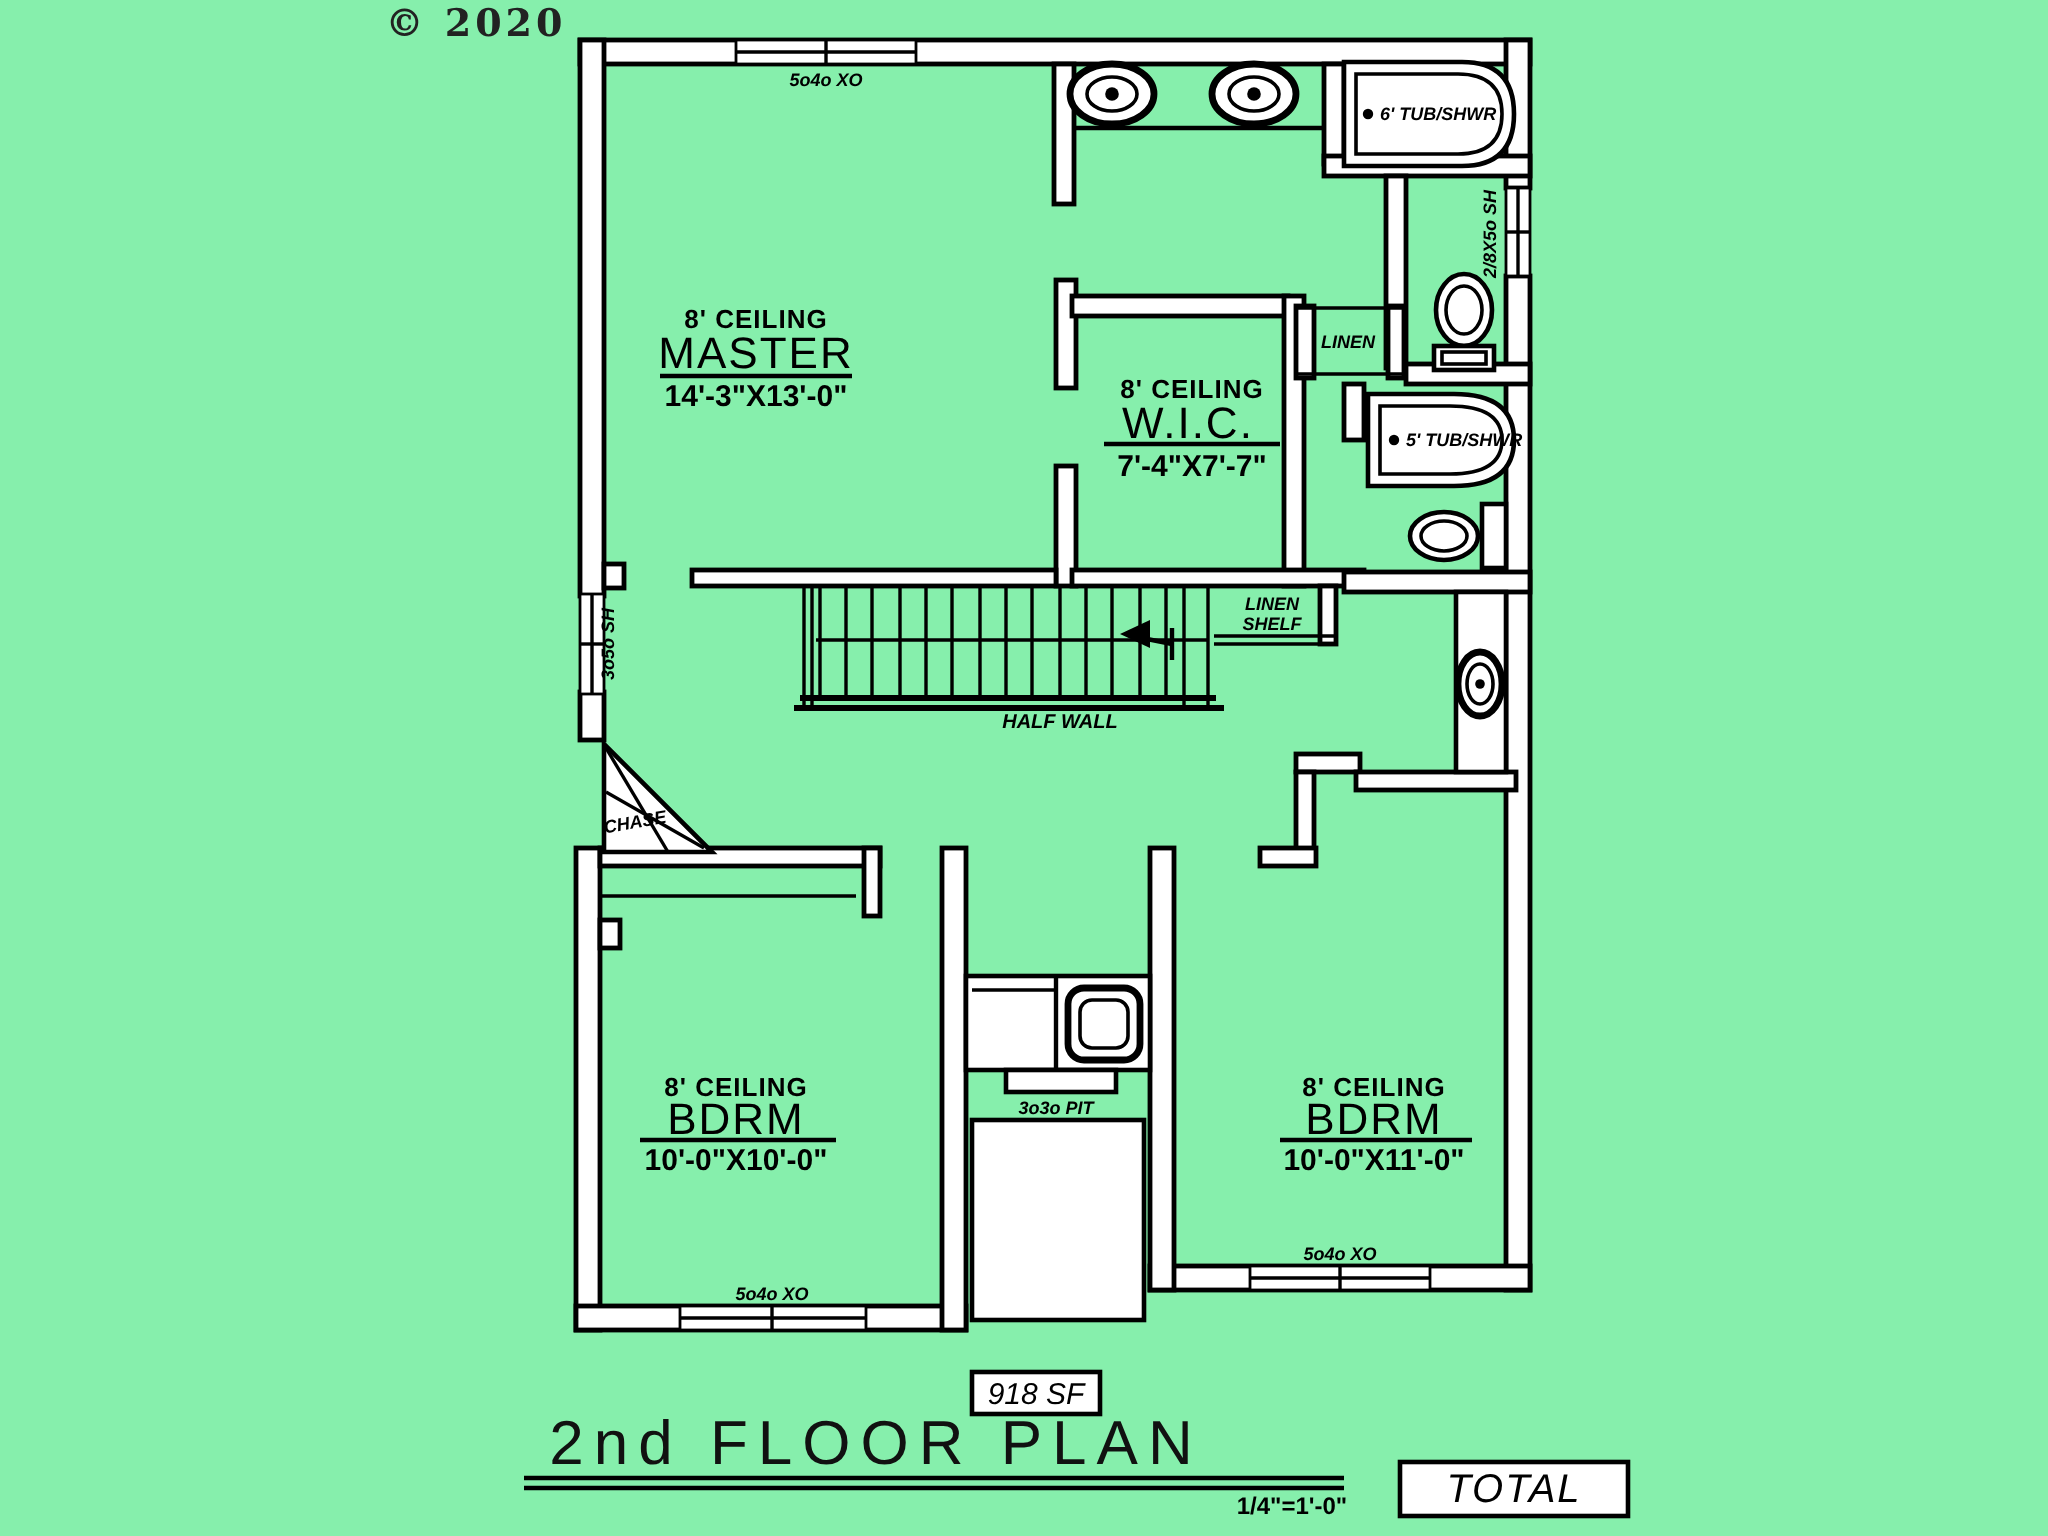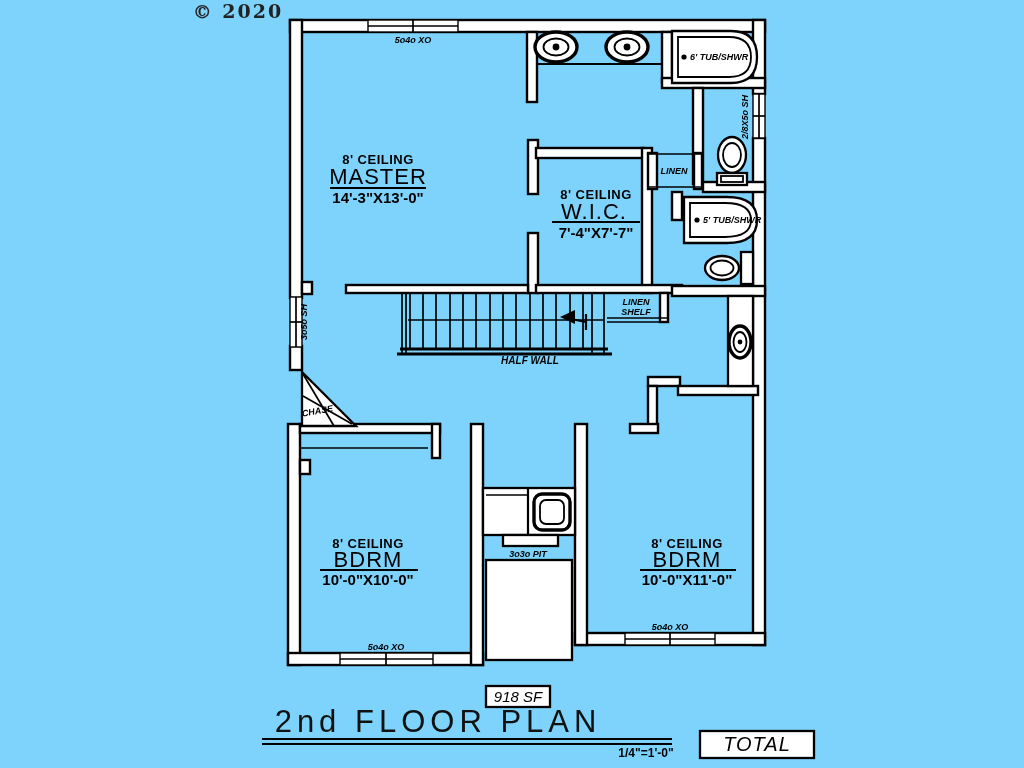--- a/index.html
+++ b/index.html
@@ -1,16 +1,16 @@
 <!DOCTYPE html>
 <html><head>
 <meta charset="utf-8">
 <style>
   html,body{margin:0;padding:0;background:#fff;}
-  #page{position:relative;width:1024px;height:768px;background:#7dd3fc;overflow:hidden;}
+  #page{position:relative;width:1024px;height:768px;background:#86efac;overflow:hidden;}
   svg{display:block;}
   
   .wall{fill:#ffffff;stroke:#000000;stroke-width:2.4;}
   .win{fill:#ffffff;stroke:#000000;stroke-width:1.4;}
   .ln{stroke:#000000;stroke-width:1.7;fill:none;}
   .ln2{stroke:#000000;stroke-width:2.2;fill:none;}
   .ln3{stroke:#000000;stroke-width:3;fill:none;}
   .fx{fill:#ffffff;stroke:#000000;stroke-width:2.3;}
   .fxi{fill:none;stroke:#000000;stroke-width:1.8;}
   .fxb{fill:#ffffff;stroke:#000000;stroke-width:3.4;}

